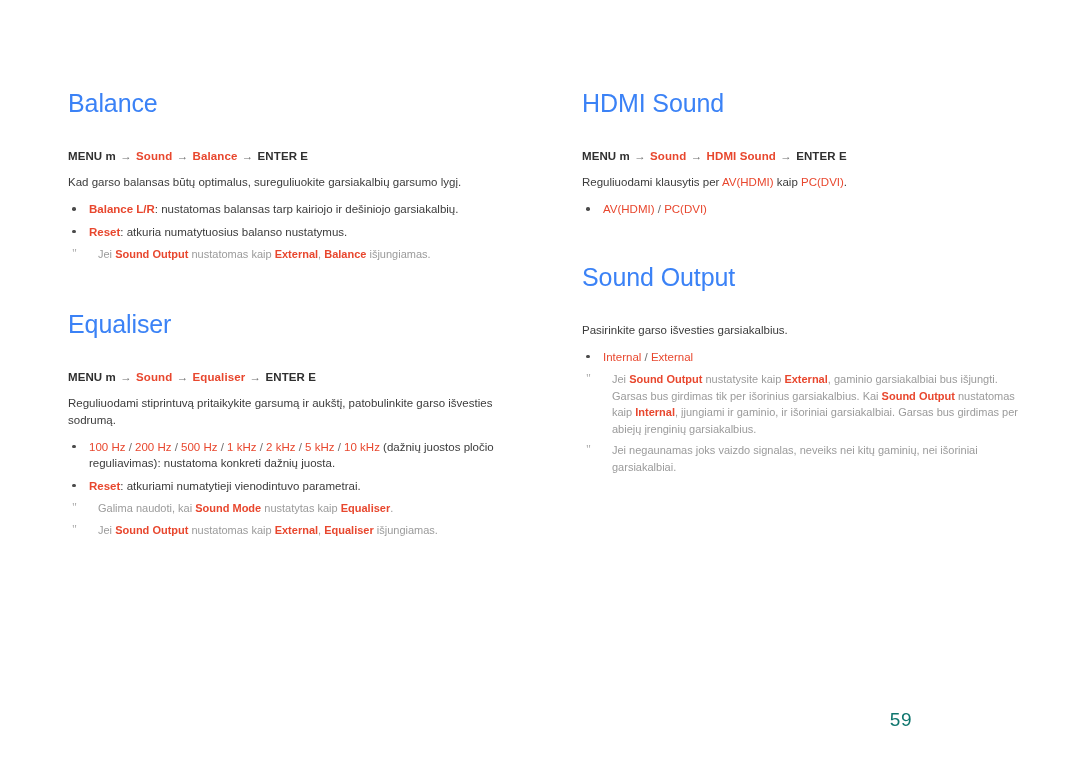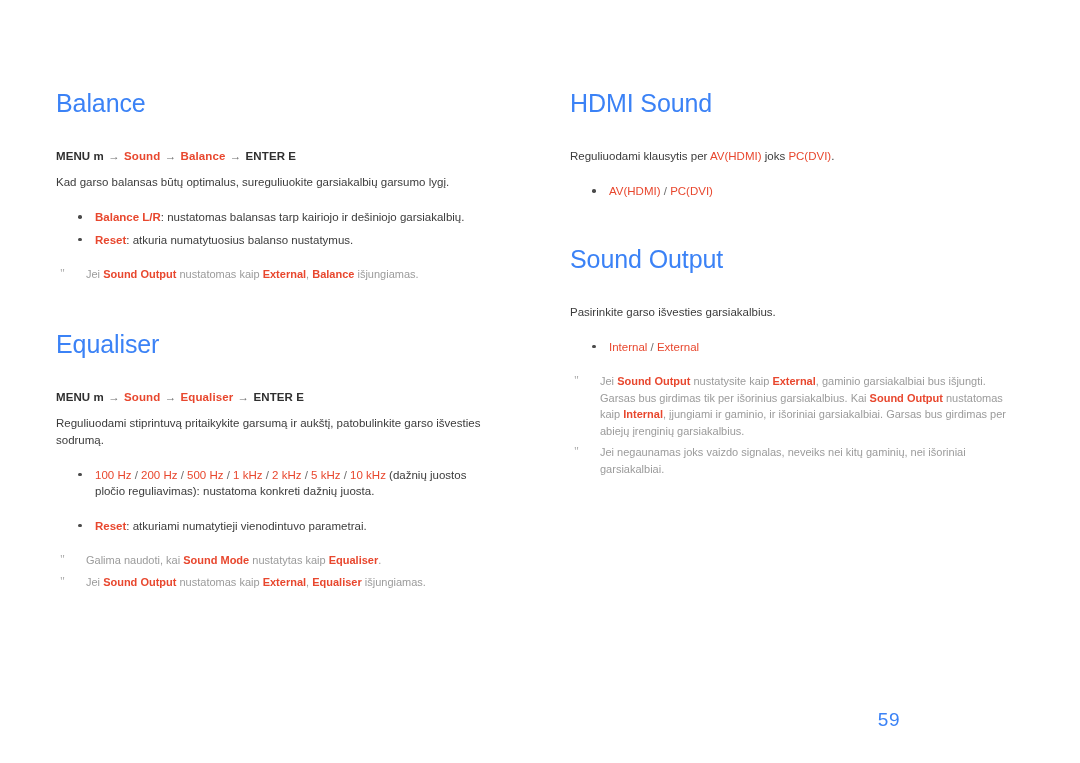--- a/index.html
+++ b/index.html
@@ -13,21 +13,21 @@
     height: 763px;
     position: relative;
     font-family: "Liberation Sans", "DejaVu Sans", sans-serif;
     color: #3b3b3b;
     overflow: hidden;
     -webkit-font-smoothing: antialiased;
   }
 
   .page {
     position: absolute;
-    left: 0; top: 0;
+    left: 12px; top: 0;
     width: 956px;
     height: 763px;
   }
 
   .columns {
     position: absolute;
     left: 56px;
     top: 88px;
     width: 968px;
     display: flex;
@@ -74,21 +74,21 @@
 
   p.intro {
     font-size: 11.5px;
     line-height: 17px;
     margin: 0 0 10px 0;
     color: #3b3b3b;
   }
 
   ul.bullets {
     list-style: none;
-    margin: 18px;
+    margin: 0;
     padding: 0;
   }
   li.bullet {
     position: relative;
     padding-left: 21px;
     font-size: 11.5px;
     line-height: 16.5px;
     margin-bottom: 6px;
     color: #3b3b3b;
   }
@@ -125,21 +125,21 @@
 
   .accent { color: #e8472e; }
   .accent-b { color: #e8472e; font-weight: bold; }
   .sep { color: #6d6d6d; }
 
   .page-number {
     position: absolute;
     right: 56px;
     bottom: 32px;
     font-size: 19px;
-    color: #3b82f6;
+    color: #0f766e;
     letter-spacing: 0.5px;
   }
 </style>
 </head>
 <body>
 
 <div class="page">
 
   <div class="columns">
 
@@ -202,22 +202,31 @@
           </div>
       </div>
 
     </div>
 
     <div class="col col-right">
 
       <div class="section">
         <h2 class="section-title">HDMI Sound</h2>
 
-
-        <p class="intro"><span class="">Reguliuodami klausytis per </span><span class="accent">AV(HDMI)</span><span class=""> joks </span><span class="accent">PC(DVI)</span><span class="">.</span></p>
+        <p class="menu-path">
+          <span>MENU m</span>
+          <span class="arrow">→</span>
+          <span class="accent">Sound</span>
+          <span class="arrow">→</span>
+          <span class="accent">HDMI Sound</span>
+          <span class="arrow">→</span>
+          <span class="keycap">ENTER E</span>
+        </p>
+
+        <p class="intro"><span class="">Reguliuodami klausytis per </span><span class="accent">AV(HDMI)</span><span class=""> kaip </span><span class="accent">PC(DVI)</span><span class="">.</span></p>
 
         <ul class="bullets">
           <li class="bullet">
             <span class="dot"></span>
             <span class="accent">AV(HDMI)</span><span class="sep"> / </span><span class="accent">PC(DVI)</span>
           </li>
         </ul>
       </div>
 
       <div class="section">

